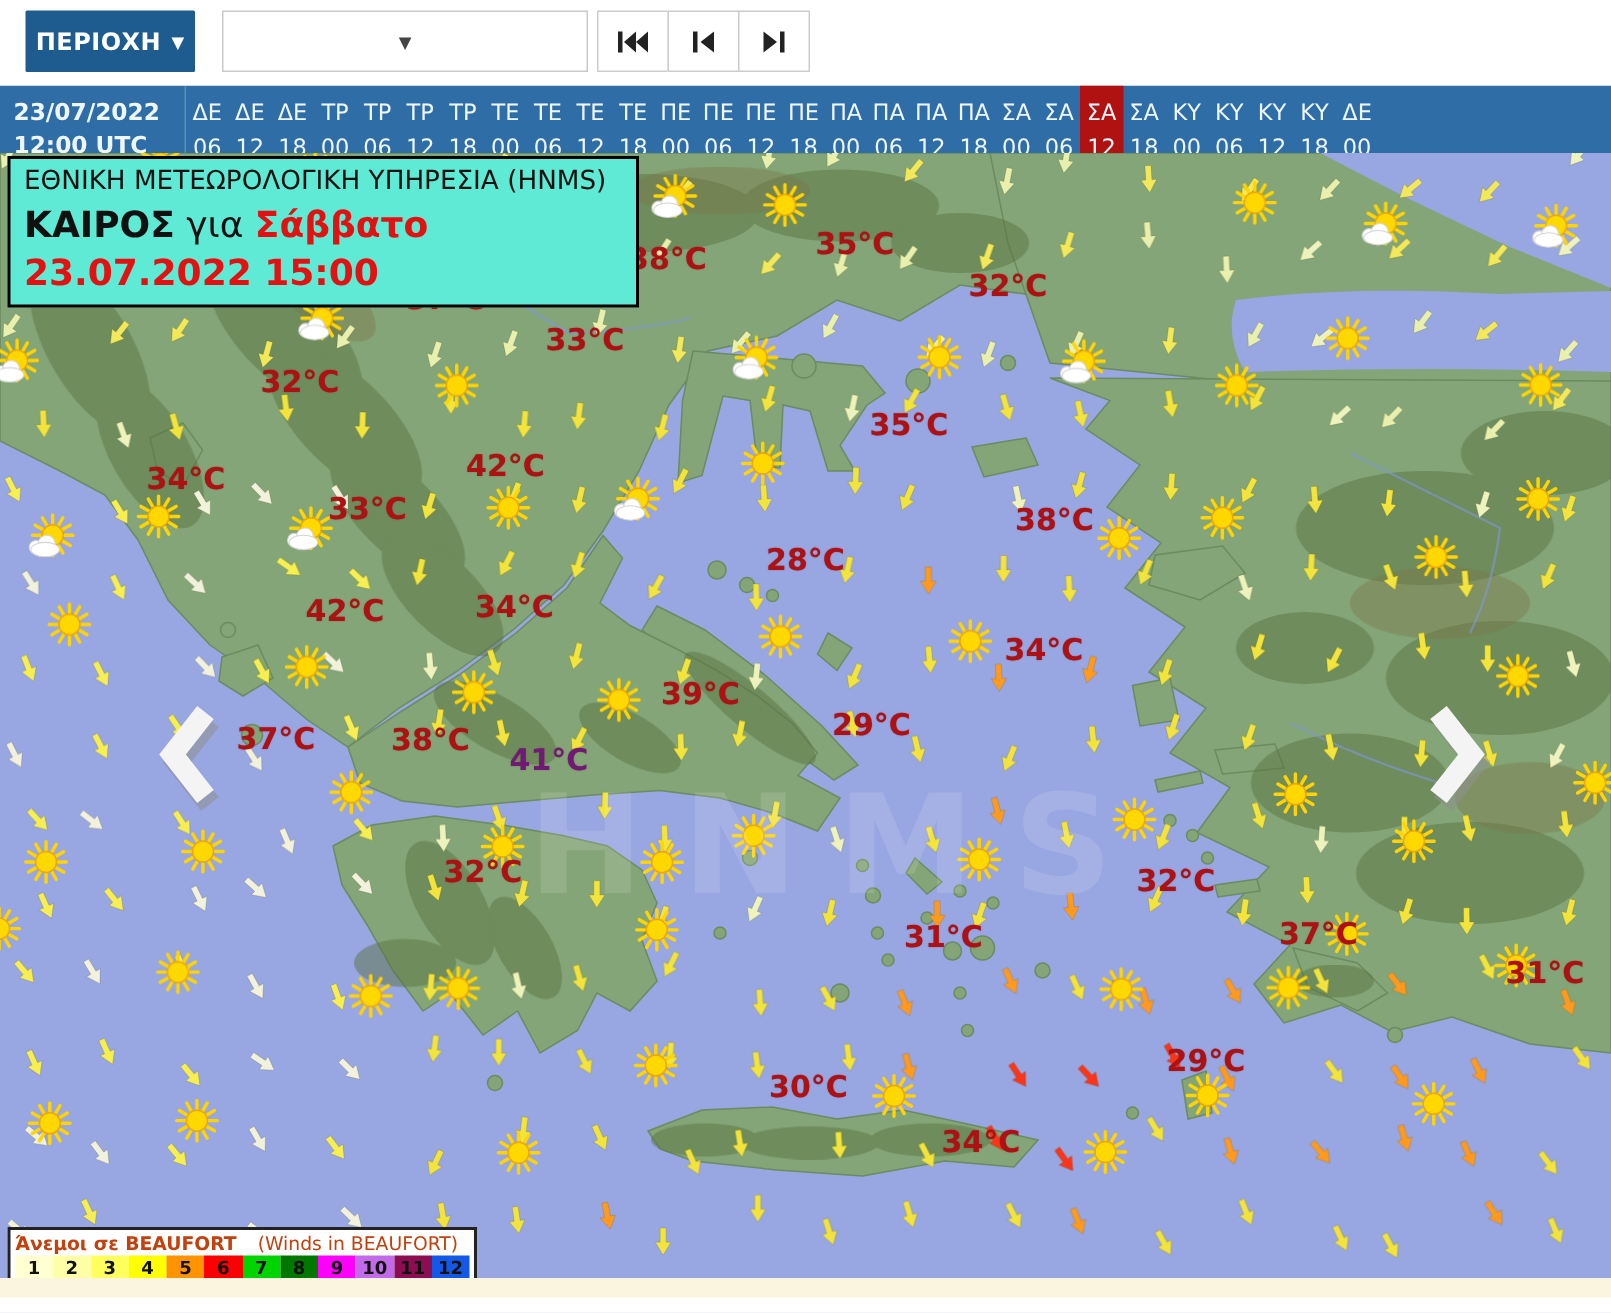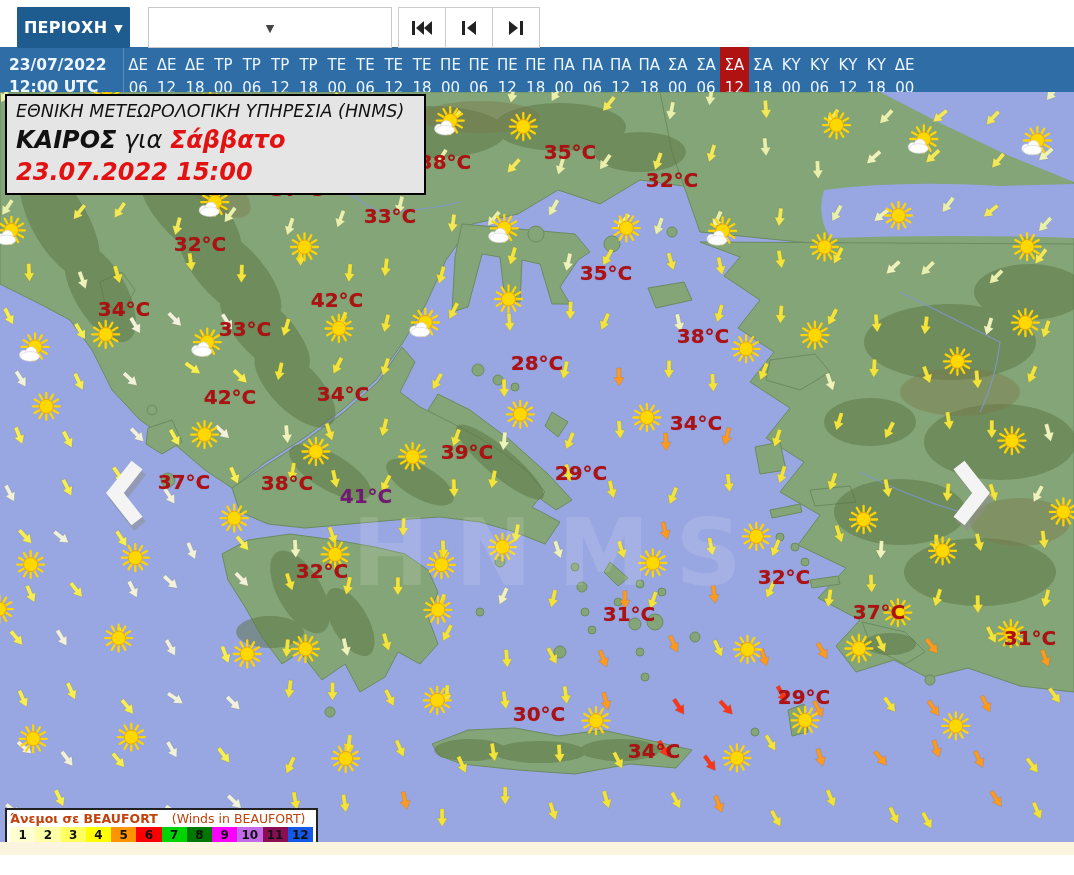--- a/index.html
+++ b/index.html
@@ -1,21 +1,21 @@
 <!DOCTYPE html>
 <html><head>
 <meta charset="utf-8">
 <style>
   html,body{margin:0;padding:0;background:#fff;}
   *{box-sizing:border-box;}
   body{font-family:"DejaVu Sans","Liberation Sans",sans-serif;width:1074px;height:875px;overflow:hidden;}
   .app{position:relative;width:1074px;height:875px;background:#fff;}
 
   
-  .toolbar{position:relative;height:47px;background:#fff;}
+  .toolbar{position:relative;height:57px;background:#fff;}
   .region-btn{position:absolute;left:17px;top:7px;width:113px;height:41px;background:#1e5c90;color:#fff;
     border:none;font-family:inherit;font-size:16px;font-weight:bold;letter-spacing:.3px;cursor:pointer;
     display:flex;align-items:center;justify-content:center;gap:7px;border-radius:1px;}
   .region-btn .caret{font-size:11px;transform:translateY(1px);}
   .date-select{position:absolute;left:148px;top:7px;width:244px;height:41px;background:#fff;border:1px solid #c9c9c9;
     font-size:17px;color:#333;display:flex;align-items:center;justify-content:center;gap:9px;cursor:pointer;}
   .date-select .caret{font-size:11px;color:#444;transform:translateY(1px);}
   .navgrp{position:absolute;left:399px;top:7px;display:flex;}
   .navbtn{width:48px;height:41px;background:#fff;border:1px solid #ccc;margin-left:-1px;display:flex;
     align-items:center;justify-content:center;cursor:pointer;}
@@ -31,22 +31,22 @@
 
   
   .map{position:relative;width:1074px;height:750px;background:#98a6e2;overflow:hidden;}
   .map svg.base{position:absolute;left:0;top:0;}
   .watermark{position:absolute;left:352px;top:408px;font-size:92px;font-weight:bold;letter-spacing:26px;
     color:rgba(255,255,255,.13);pointer-events:none;}
   .temps{position:absolute;left:0;top:0;width:100%;height:100%;pointer-events:none;}
   .temp{position:absolute;transform:translate(-50%,-50%);font-size:20px;font-weight:bold;color:#ac1113;
     text-shadow:0 0 1px rgba(100,0,0,.35);white-space:nowrap;}
 
-  .infobox{position:absolute;left:5px;top:2px;width:421px;background:#e5e5e5;border:2px solid #000;
-    padding:4px 9px 5px 9px;line-height:1.35;font-style:italic;}
+  .infobox{position:absolute;left:5px;top:2px;width:421px;background:#5eead4;border:2px solid #000;
+    padding:4px 9px 5px 9px;line-height:1.35;}
   .ib1{font-size:17.5px;color:#111;}
   .ib2{font-size:24px;color:#111;}
   .ib2 .b{font-weight:bold;}
   .ib2 .red{color:#e31212;font-weight:bold;}
   .ib3{font-size:14.5px;color:#111;}
   .ib3 .red{color:#e33030;}
 
   .legend{position:absolute;left:5px;top:716px;width:313px;background:#fff;border:2px solid #222;padding:1px 3px 2px 3px;}
   .legend-title{font-size:12.5px;color:#c2410c;white-space:nowrap;}
   .legend-title .gr{font-weight:bold;}

